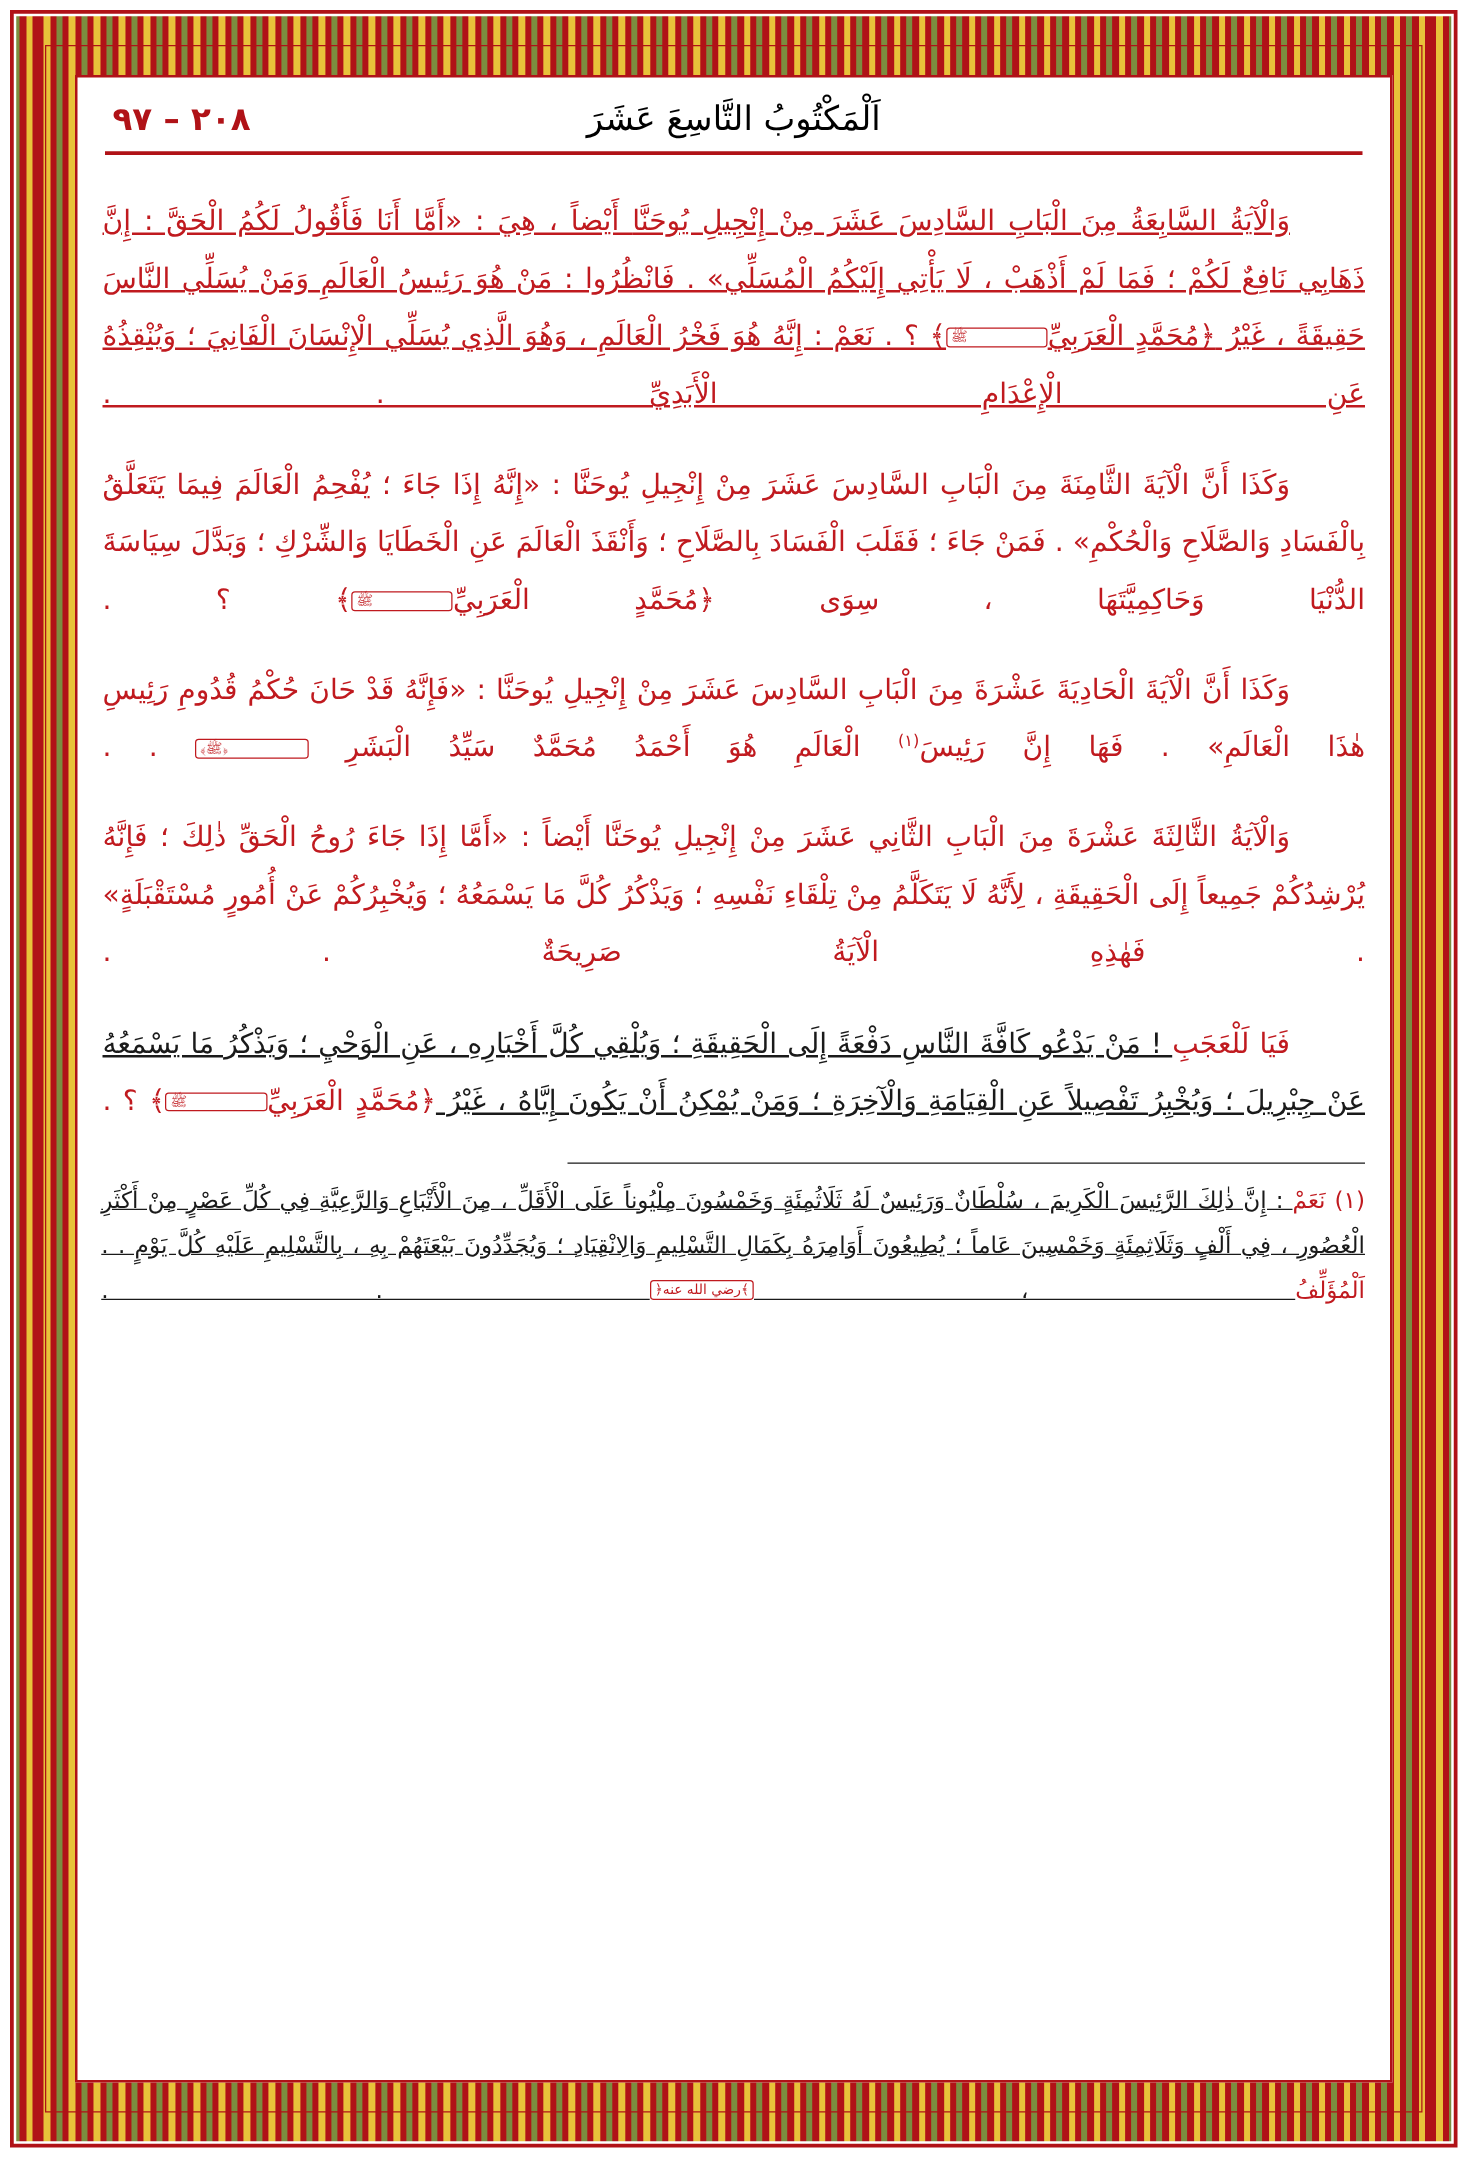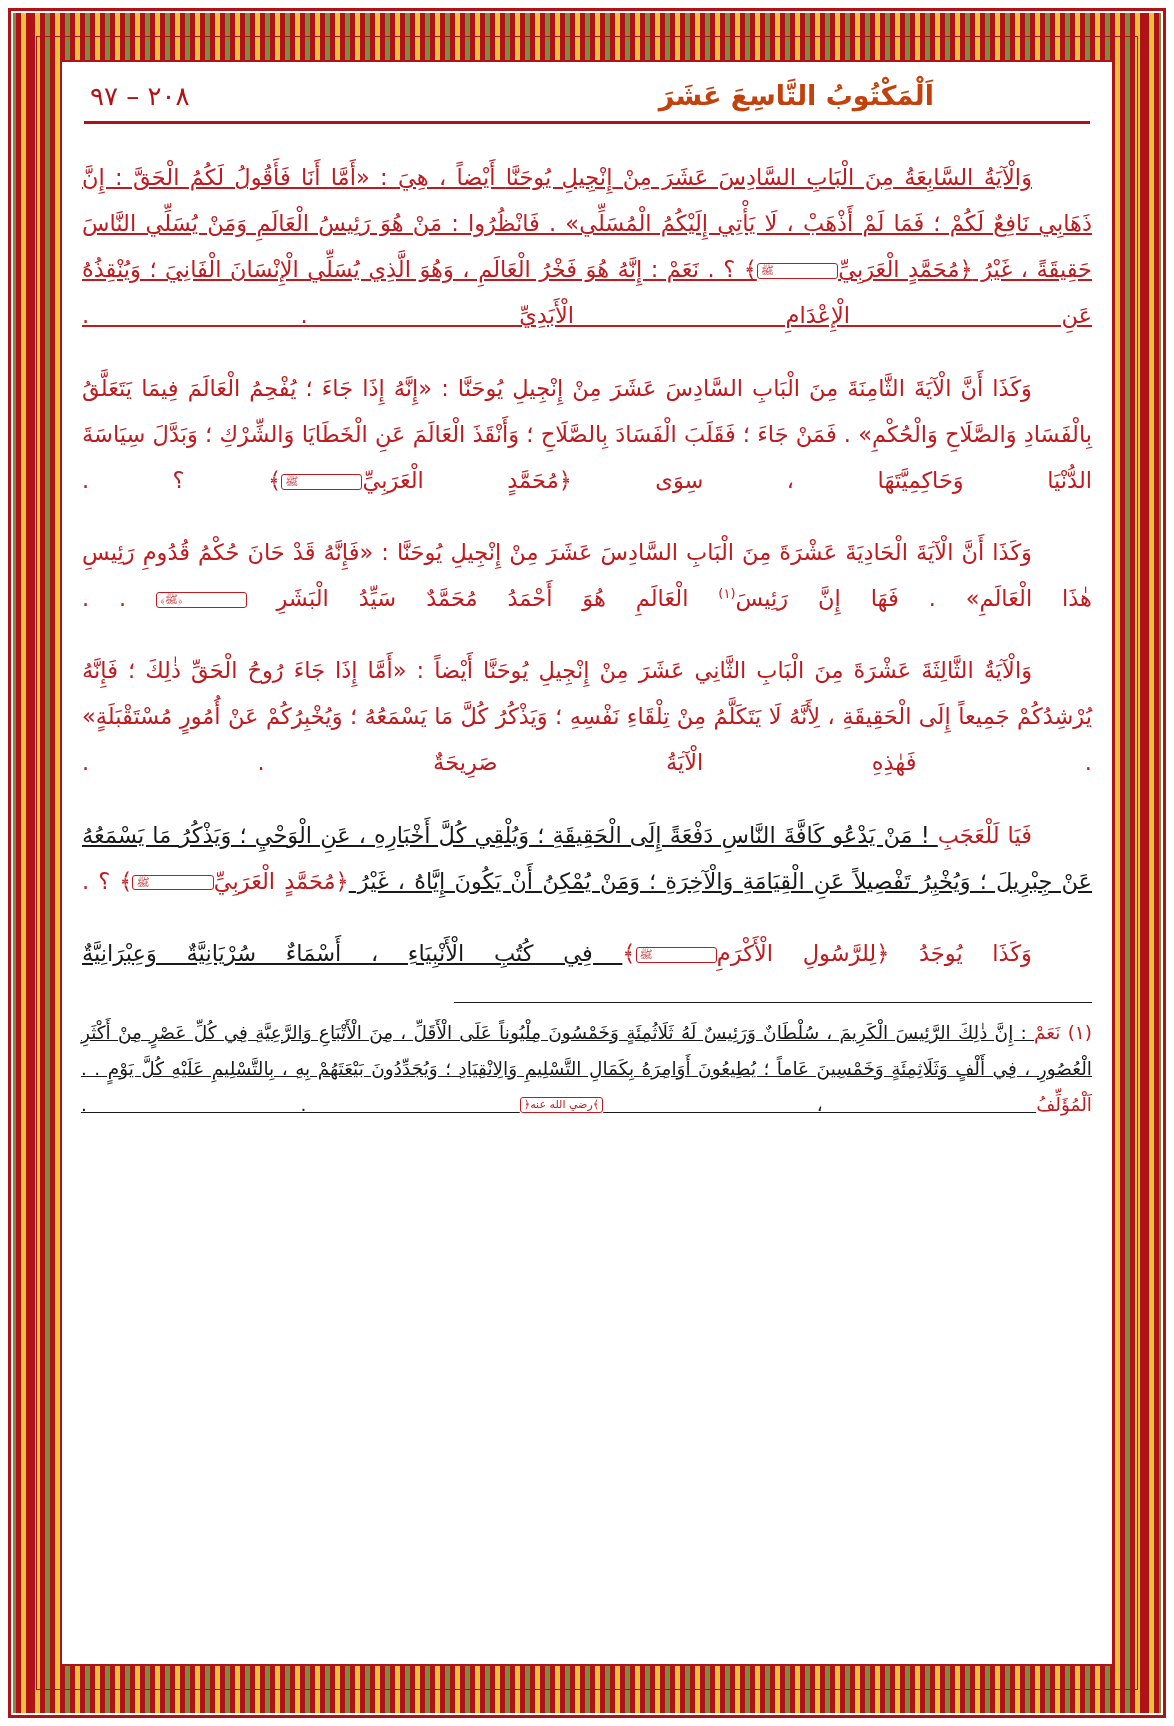--- a/index.html
+++ b/index.html
@@ -69,31 +69,31 @@
 
   
   .header {
     display: flex;
     align-items: baseline;
     justify-content: space-between;
     direction: rtl;
     padding: 14px 16px 0 16px;
   }
   .header-title {
-    color: #c2410c;
+    color: #000000;
     font-size: 27px;
-    font-weight: bold;
+    font-weight: normal;
     letter-spacing: 0.5px;
     flex: 1;
-    text-align: right;
+    text-align: center;
   }
   .header-page {
     color: #b01217;
     font-size: 26px;
-    font-weight: normal;
+    font-weight: bold;
     white-space: nowrap;
     min-width: 150px;
     text-align: left;
     direction: ltr;
   }
   .header-spacer {
     min-width: 150px;
   }
   .header-rule {
     margin: 10px 10px 0 10px;
@@ -185,23 +185,20 @@
       </p>
 
       <p class="para">
         <span class="red">وَالْآيَةُ الثَّالِثَةَ عَشْرَةَ مِنَ الْبَابِ الثَّانِي عَشَرَ مِنْ </span><span class="red">إِنْجِيلِ يُوحَنَّا</span><span class="red"> أَيْضاً : «أَمَّا إِذَا جَاءَ رُوحُ الْحَقِّ ذٰلِكَ ؛ فَإِنَّهُ يُرْشِدُكُمْ جَمِيعاً إِلَى الْحَقِيقَةِ ، لِأَنَّهُ لَا يَتَكَلَّمُ مِنْ تِلْقَاءِ نَفْسِهِ ؛ وَيَذْكُرُ كُلَّ مَا يَسْمَعُهُ ؛ وَيُخْبِرُكُمْ عَنْ أُمُورٍ مُسْتَقْبَلَةٍ» . فَهٰذِهِ الْآيَةُ صَرِيحَةٌ . .</span>
       </p>
 
       <p class="para">
         <span class="red">فَيَا لَلْعَجَبِ</span><span class="blk"> ! مَنْ يَدْعُو كَافَّةَ النَّاسِ دَفْعَةً إِلَى الْحَقِيقَةِ ؛ وَيُلْقِي كُلَّ أَخْبَارِهِ ، عَنِ الْوَحْيِ ؛ وَيَذْكُرُ مَا يَسْمَعُهُ عَنْ جِبْرِيلَ ؛ وَيُخْبِرُ تَفْصِيلاً عَنِ الْقِيَامَةِ وَالْآخِرَةِ ؛ وَمَنْ يُمْكِنُ أَنْ يَكُونَ إِيَّاهُ ، غَيْرُ </span><span class="red">﴿مُحَمَّدٍ الْعَرَبِيِّ</span><span class="honorific">ﷺ</span><span class="red">﴾ ؟ .</span>
       </p>
 
-      <p class="para">
-        <span class="red">وَكَذَا يُوجَدُ </span><span class="red">﴿لِلرَّسُولِ الْأَكْرَمِ</span><span class="honorific">ﷺ</span><span class="red">﴾</span><span class="blk"> فِي كُتُبِ الْأَنْبِيَاءِ ، أَسْمَاءٌ سُرْيَانِيَّةٌ وَعِبْرَانِيَّةٌ</span>
-      </p>
 
     </div>
 
     <div class="footnote-rule"></div>
 
     <div class="footnote">
       <span class="marker">(١)</span>
       <span class="red">نَعَمْ</span><span class="blk"> : إِنَّ ذٰلِكَ الرَّئِيسَ الْكَرِيمَ ، سُلْطَانٌ وَرَئِيسٌ لَهُ ثَلَاثُمِئَةٍ وَخَمْسُونَ مِلْيُوناً عَلَى الْأَقَلِّ ، مِنَ الْأَتْبَاعِ وَالرَّعِيَّةِ فِي كُلِّ عَصْرٍ مِنْ أَكْثَرِ الْعُصُورِ ، فِي أَلْفٍ وَثَلَاثِمِئَةٍ وَخَمْسِينَ عَاماً ؛ يُطِيعُونَ أَوَامِرَهُ بِكَمَالِ التَّسْلِيمِ وَالِانْقِيَادِ ؛ وَيُجَدِّدُونَ بَيْعَتَهُمْ بِهِ ، بِالتَّسْلِيمِ عَلَيْهِ كُلَّ يَوْمٍ . . </span><span class="red">اَلْمُؤَلِّفُ</span><span class="blk"> ، </span><span class="honorific">﴾رضي الله عنه﴿</span><span class="blk"> . .</span>
     </div>
 

